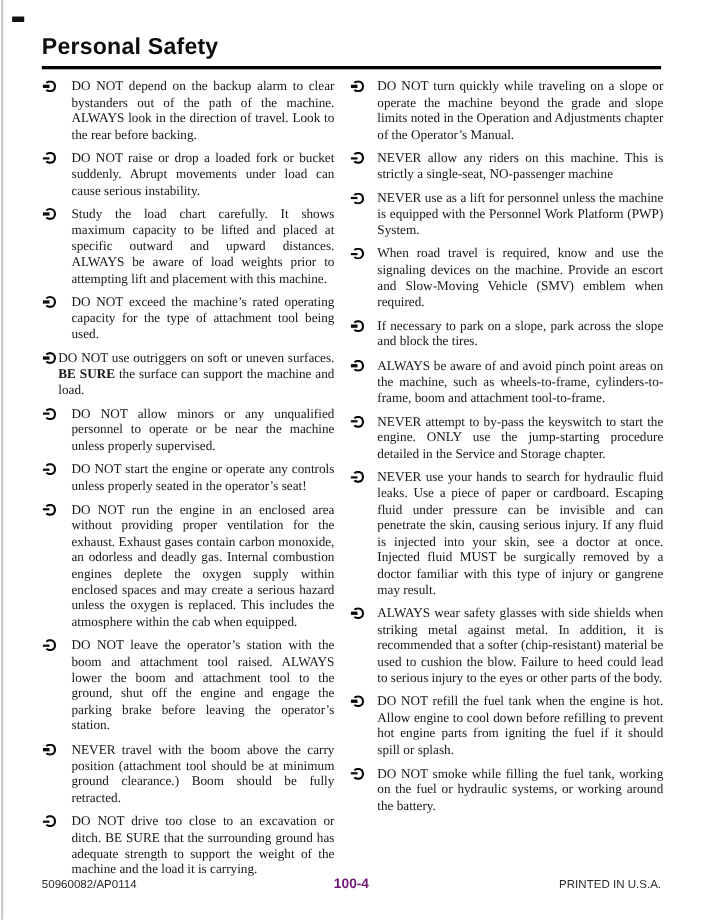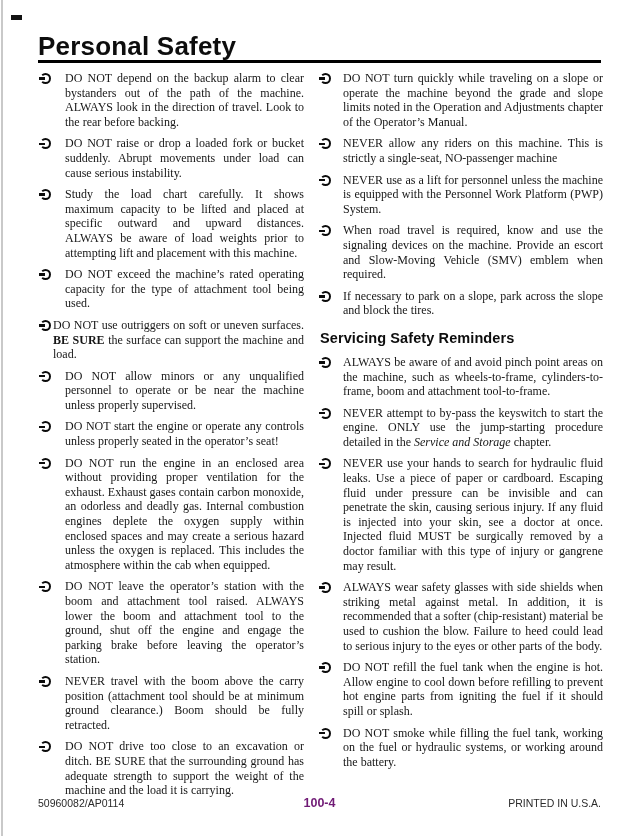--- a/index.html
+++ b/index.html
@@ -5,41 +5,41 @@
   html,body{margin:0;padding:0;}
   body{
     width:639px;height:836px;background:#ffffff;position:relative;
     font-family:"Liberation Serif", serif;color:#161616;overflow:hidden;
   }
   .page{position:absolute;inset:0;background:#fff;}
   .scan-edge{position:absolute;left:1px;top:0;width:2px;height:836px;background:#c9c9c9;}
   .corner-mark{position:absolute;left:11px;top:15px;width:11px;height:5px;background:#121212;}
 
   header{position:absolute;left:38px;top:31px;width:563px;display:flex;justify-content:space-between;align-items:baseline;}
-  .title-left{font-family:"Liberation Sans",sans-serif;font-weight:700;font-size:26px;margin:0;letter-spacing:.2px;color:#0d0d0d;}
+  .title-left{font-family:"Liberation Sans",sans-serif;font-weight:700;font-size:21px;margin:0;letter-spacing:.2px;color:#0d0d0d;}
   .title-right{font-family:"Liberation Sans",sans-serif;font-weight:700;font-size:20px;margin:0;letter-spacing:.2px;color:#0d0d0d;}
   .header-rule{position:absolute;left:38px;top:60px;width:563px;height:3px;background:#000;}
 
   main{position:absolute;left:40px;top:71px;width:563px;display:flex;}
   .col-left{width:264px;margin-right:16px;}
   .col-right{width:283px;}
 
   .bullet-item{display:flex;margin:0 0 7px 0;}
   .bullet-glyph{
     box-sizing:border-box;flex:none;width:11px;height:11px;margin-top:2px;margin-right:14px;
     border:2.6px solid #0b0b0b;border-left-color:transparent;border-radius:50%;position:relative;
   }
   .col-right .bullet-glyph{margin-right:12px;}
   .bullet-item.tight .bullet-glyph{margin-right:2px;}
   .bullet-glyph::after{
     content:"";position:absolute;left:-3.5px;top:50%;margin-top:-1.3px;width:6.5px;height:2.6px;background:#0b0b0b;
   }
   .bullet-text{margin:0;font-size:12px;line-height:14.6px;text-align:justify;color:#161616;}
   .bullet-text .b{font-weight:700;}
-  .bullet-text .i{font-style:italic;}
+  .bullet-text .i{}
 
   .section-heading{
     font-family:"Liberation Sans",sans-serif;font-weight:700;font-size:14.5px;
     margin:12px 0 9px 0;color:#0d0d0d;letter-spacing:.1px;
   }
 
   footer{
     position:absolute;left:38px;top:796px;width:563px;display:flex;align-items:baseline;
     font-family:"Liberation Sans",sans-serif;
     gap:44px;
@@ -125,21 +125,20 @@
           </div>
           <div class="bullet-item">
             <span class="bullet-glyph"></span>
             <p class="bullet-text"><span>When road travel is required, know and use the signaling devices on the machine. Provide an escort and Slow-Moving Vehicle (SMV) emblem when required.</span></p>
           </div>
           <div class="bullet-item">
             <span class="bullet-glyph"></span>
             <p class="bullet-text"><span>If necessary to park on a slope, park across the slope and block the tires.</span></p>
           </div>
         </div>
-      <h2 class="section-heading">Servicing Safety Reminders</h2>
       <div>
           <div class="bullet-item">
             <span class="bullet-glyph"></span>
             <p class="bullet-text"><span>ALWAYS be aware of and avoid pinch point areas on the machine, such as wheels-to-frame, cylinders-to-frame, boom and attachment tool-to-frame.</span></p>
           </div>
           <div class="bullet-item">
             <span class="bullet-glyph"></span>
             <p class="bullet-text"><span>NEVER attempt to by-pass the keyswitch to start the engine. ONLY use the jump-starting procedure detailed in the </span><span class="i">Service and Storage</span><span> chapter.</span></p>
           </div>
           <div class="bullet-item">

